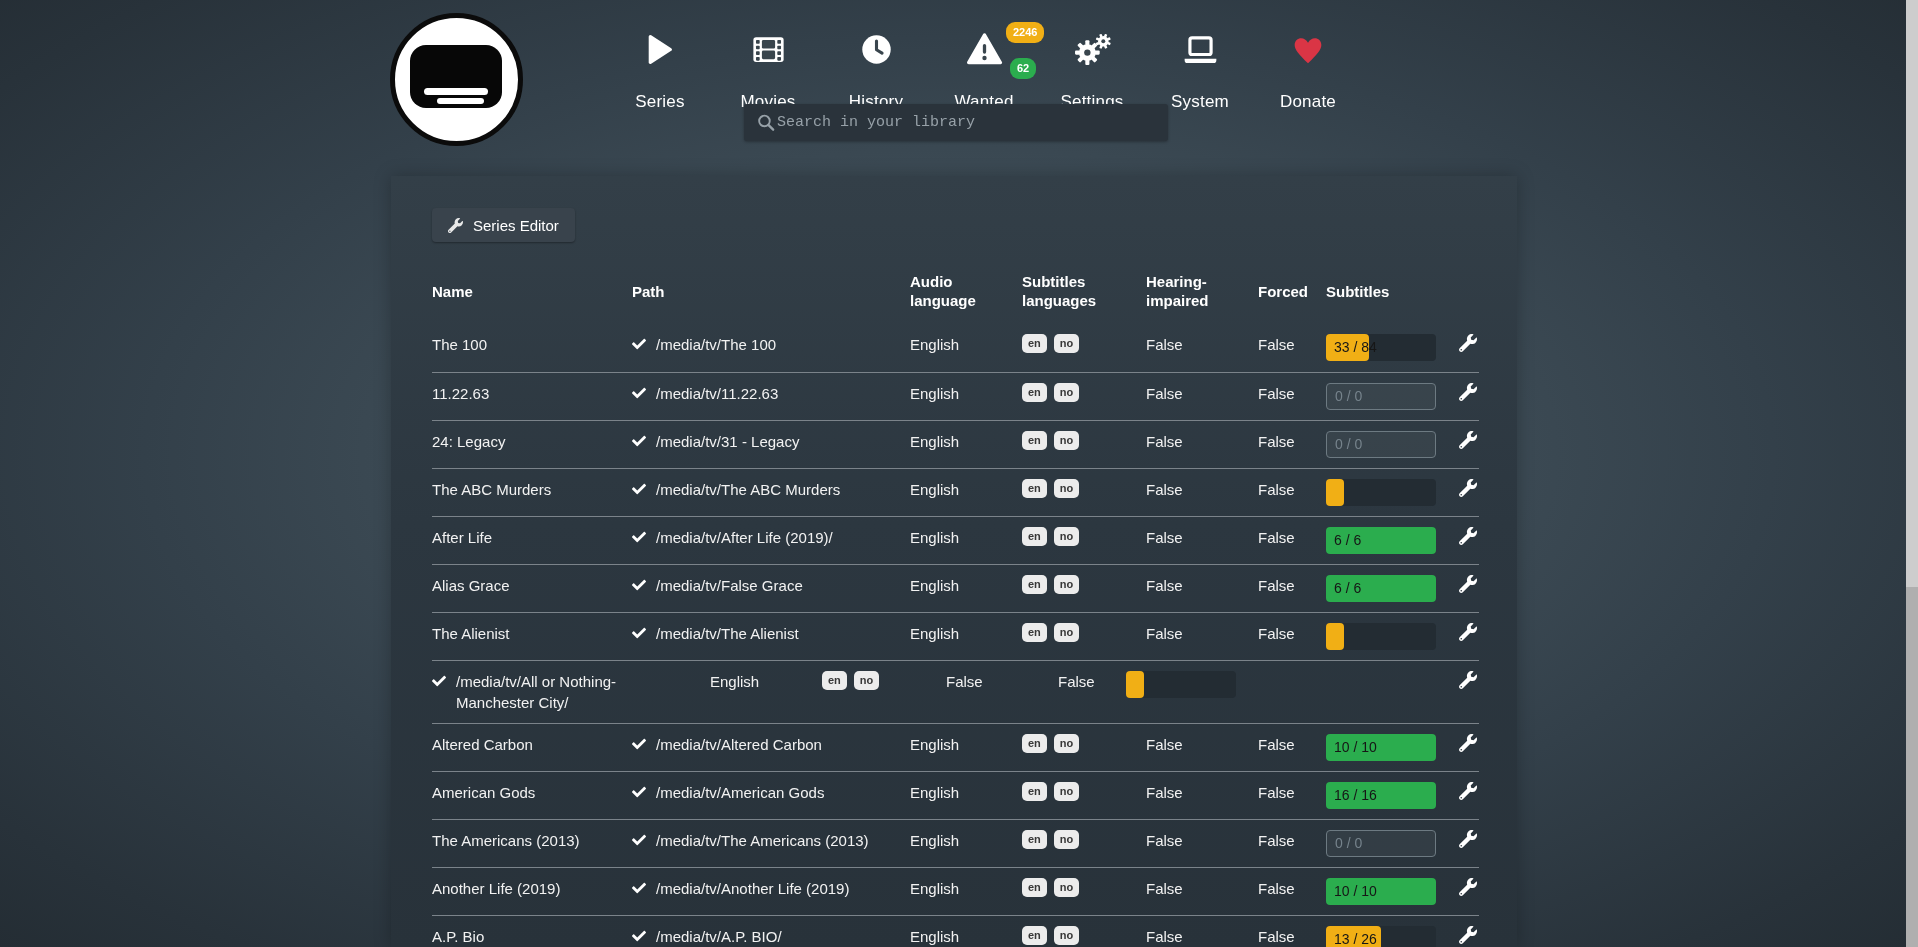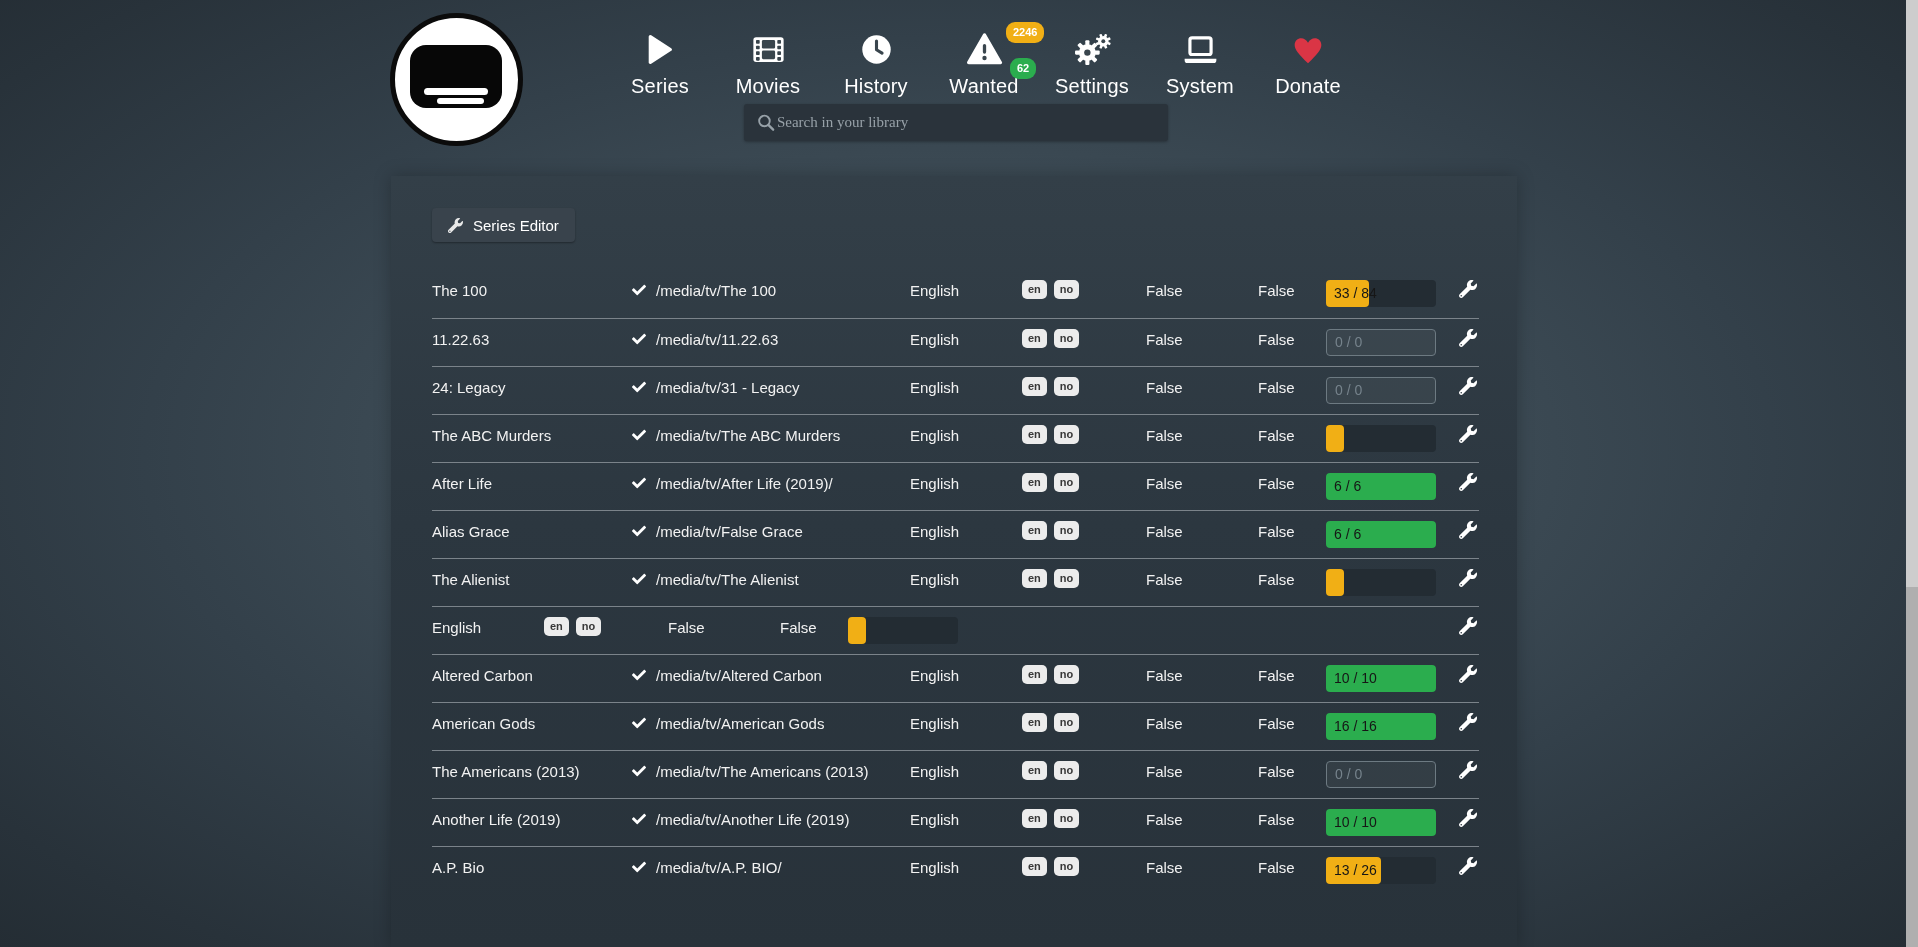--- a/index.html
+++ b/index.html
@@ -12,30 +12,30 @@
   
   .logo{position:absolute;left:390px;top:13px;width:133px;height:133px;border-radius:50%;
     background:#fff;border:5px solid #0b0b0b;box-sizing:border-box;cursor:pointer}
   .logo-tv{position:absolute;left:15px;top:27px;width:92px;height:63px;background:#070707;border-radius:16px}
   .logo-line1{position:absolute;left:14px;bottom:13px;width:64px;height:7px;border-radius:4px;background:#fff}
   .logo-line2{position:absolute;left:27px;bottom:4px;width:47px;height:6px;border-radius:3px;background:#fff}
   
   .nav{position:absolute;left:606px;top:33px;display:flex}
   .nav-item{width:108px;display:flex;flex-direction:column;align-items:center;cursor:pointer;position:relative}
   .nav-icon{height:33px;display:flex;align-items:center}
-  .nav-label{margin-top:9px;font-size:20px;letter-spacing:.2px}
+  .nav-label{margin-top:26px;font-size:17px;letter-spacing:.2px}
   .nav-badge{position:absolute;font-size:11px;font-weight:bold;line-height:1;padding:5px 7px;border-radius:9px;color:#fff}
   .badge-warning{left:76px;top:-11px;background:var(--warning)}
   .badge-success{left:80px;top:25px;background:var(--success)}
   
   .searchbar{position:absolute;left:744px;top:104px;width:424px;height:37px;background:#2A333B;
     border-radius:3px;display:flex;align-items:center;padding:0 13px;box-sizing:border-box;
     box-shadow:0 1px 3px rgba(0,0,0,.3)}
   .searchbar input{background:transparent;border:none;outline:none;color:#d946ef;font-size:15px;
-    margin-left:0;width:100%;font-family:Liberation Serif, serif}
+    margin-left:0;width:100%;font-family:Liberation Mono, monospace}
   .searchbar input::placeholder{color:#97A1A8}
   
   .panel{position:absolute;left:391px;top:176px;width:1126px;height:771px;
     background:linear-gradient(180deg,#333F48 0%,#2C3740 45%,#28323A 100%);
     box-shadow:0 0 16px rgba(0,0,0,.25)}
   .editor-btn{position:absolute;left:41px;top:32px;height:34px;padding:0 16px;display:flex;align-items:center;
     gap:10px;background:#39434C;border:none;border-radius:4px;color:#fff;font-size:15px;cursor:pointer;
     font-family:inherit;box-shadow:0 1px 2px rgba(0,0,0,.35)}
   
   .table{position:absolute;left:41px;right:38px;top:88px}
@@ -228,20 +228,29 @@
 
 <div class="panel">
   <button class="editor-btn">
     <svg class="btn-wrench">
         <use href="#i-wrench"></use>
       </svg>
     <span>Series Editor</span>
   </button>
 
   <div class="table">
+    <div class="thead">
+      <div class="c name">Name</div>
+      <div class="c path">Path</div>
+      <div class="c audio">Audio language</div>
+      <div class="c sublang">Subtitles languages</div>
+      <div class="c hi">Hearing-impaired</div>
+      <div class="c forced">Forced</div>
+      <div class="c bar">Subtitles</div>
+    </div>
     <div class="tbody" id="tbody">
   <div class="trow">
     <div class="c name">The 100</div>
     <div class="c path">
       <svg class="check-ic">
               <use href="#i-check"></use>
             </svg>
       <span class="path-text">/media/tv/The 100</span>
     </div>
     <div class="c audio">English</div>
@@ -426,20 +435,26 @@
       </div>
     </div>
     <div class="c act">
       <svg class="wrench-btn">
               <use href="#i-wrench"></use>
             </svg>
     </div>
   </div>
 
   <div class="trow">
+    <div class="c path">
+      <svg class="check-ic">
+              <use href="#i-check"></use>
+            </svg>
+      <span class="path-text">/media/tv/All or Nothing- Manchester City/</span>
+    </div>
     <div class="c audio">English</div>
     <div class="c sublang">
             <span class="lang-badge">en</span>
             <span class="lang-badge">no</span>
           </div>
     <div class="c hi">False</div>
     <div class="c forced">False</div>
     <div class="c bar">
       <div class="pbar">
         <div class="fill" style="width: 16%; background: rgb(241, 175, 21);"></div>

